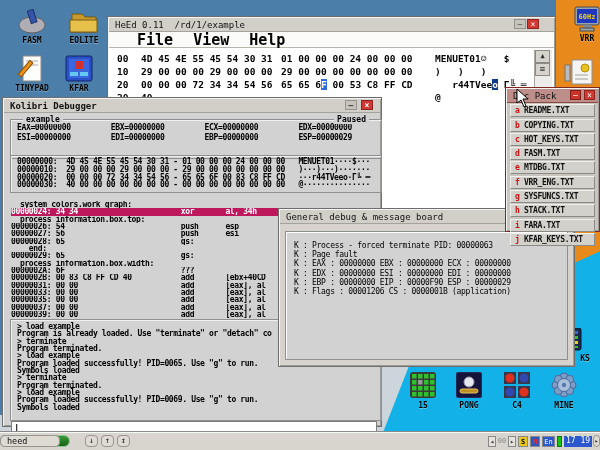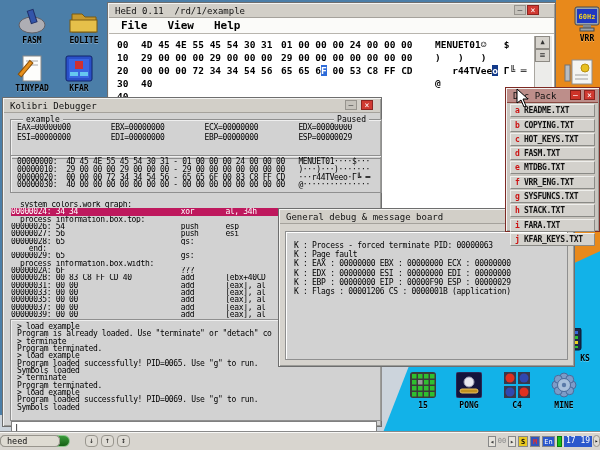--- a/index.html
+++ b/index.html
@@ -21,24 +21,24 @@
        box-shadow:inset 1px 1px 0 #f4f4f2, inset -1px -1px 0 #9c9c98;}
   .tbar{position:absolute;left:1px;right:1px;top:1px;height:13px;background:#d2cfc8;
         border-bottom:1px solid #a5a29c;font-size:9px;color:#111;
         display:flex;align-items:center;padding-left:6px;white-space:pre;}
   .wbtn{position:absolute;top:2px;width:12px;height:10px;font-size:8px;line-height:9px;
         text-align:center;box-sizing:border-box;}
   .btn-min{background:#c6c3bc;color:#444;border:1px solid #97948e;}
   .btn-close{background:#d03a32;color:#fff;border:1px solid #8d2420;}
   .btn-min-red{background:#cc3328;color:#fff;border:1px solid #7e1d16;}
   
-  #heed{left:107px;top:2px;width:447px;height:258px;}
+  #heed{left:107px;top:16px;width:447px;height:258px;}
   #heed-menu{position:absolute;left:1px;right:1px;top:15px;height:15px;background:#fbfbf9;
              border-bottom:1px solid #b8b5ae;display:flex;align-items:center;
-             padding-left:12px;gap:20px;font-size:11px;font-weight:bold;}
+             padding-left:28px;gap:20px;font-size:15px;font-weight:bold;}
   #heed-hex{position:absolute;left:1px;right:1px;top:31px;bottom:1px;background:#fff;}
   .hxrow{display:flex;height:13px;padding-left:8px;font-size:9.5px;font-weight:bold;
          white-space:pre;align-items:center;}
   .hx-off{width:24px;}
   .hx-g1{width:140px;}
   .hx-g2{width:132px;}
   .hx-a{margin-left:22px;}
   .cur{background:#2e6bd8;color:#fff;}
   .acur{background:#123a8a;color:#fff;}
   #heed-sb{position:absolute;right:2px;top:2px;width:17px;height:200px;background:#ececea;
@@ -308,21 +308,21 @@
           <span class="hx-a"><span></span><span class="acur"></span><span></span></span>
         </div>
       </div>
     <div id="heed-sb">
       <div class="sb-btn">▲</div>
       <div class="sb-btn" style="font-size:9px;">≡</div>
     </div>
   </div>
 </div>
 
-<div class="win" id="dbg" style="z-index:3;">
+<div class="win" id="dbg" style="z-index:3;font-weight:bold;">
   <div class="tbar">
     <span>Kolibri Debugger</span>
   </div>
   <div class="wbtn btn-min" style="right:24px;">–</div>
   <div class="wbtn btn-close" style="right:8px;">×</div>
   <div id="dbg-body">
     <div class="etch reg" style="left:6px;top:6px;width:364px;height:35px;padding-top:3px;padding-left:6px;">
       <span class="legend" style="left:12px;">example</span>
       <span class="legend" style="right:12px;">Paused</span>
       <div>

